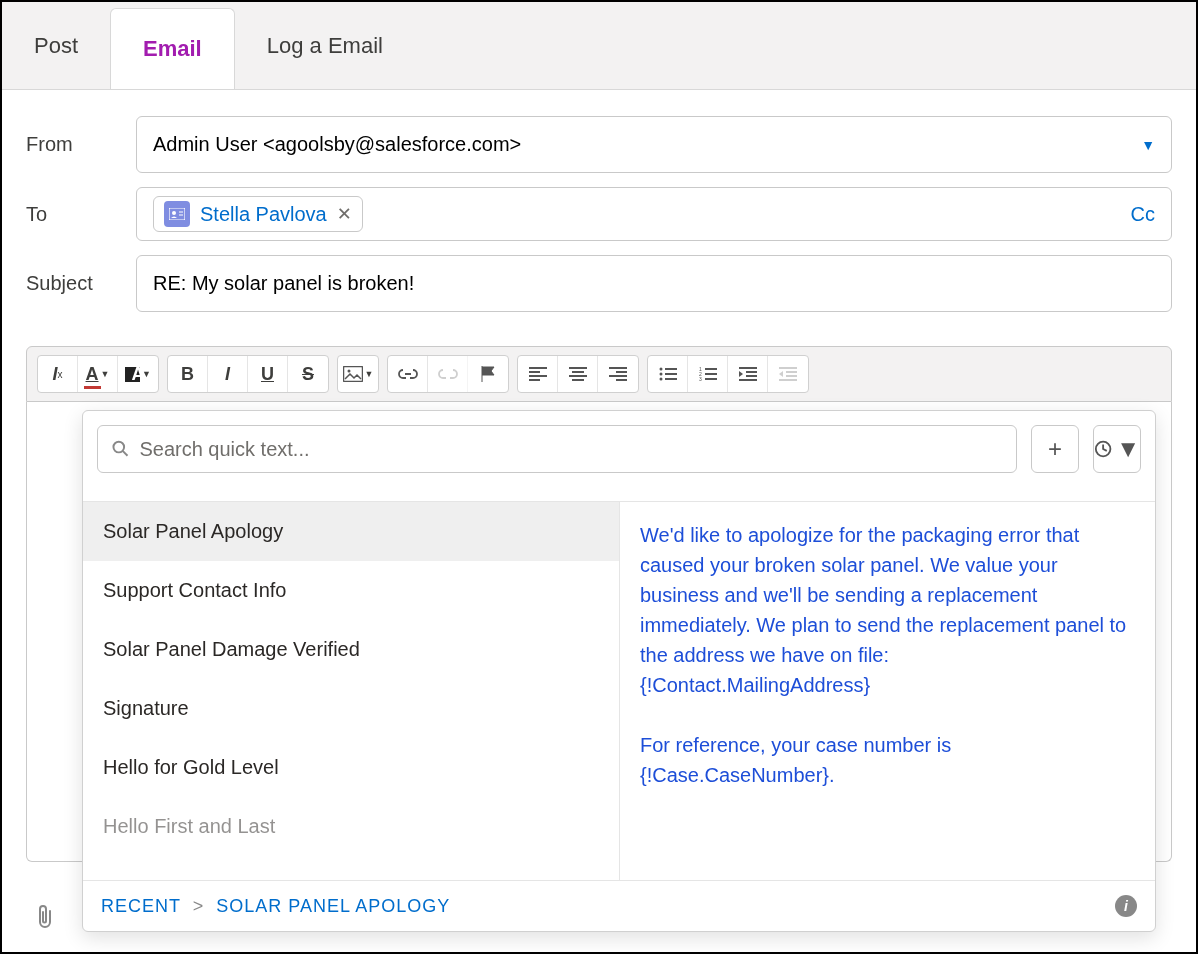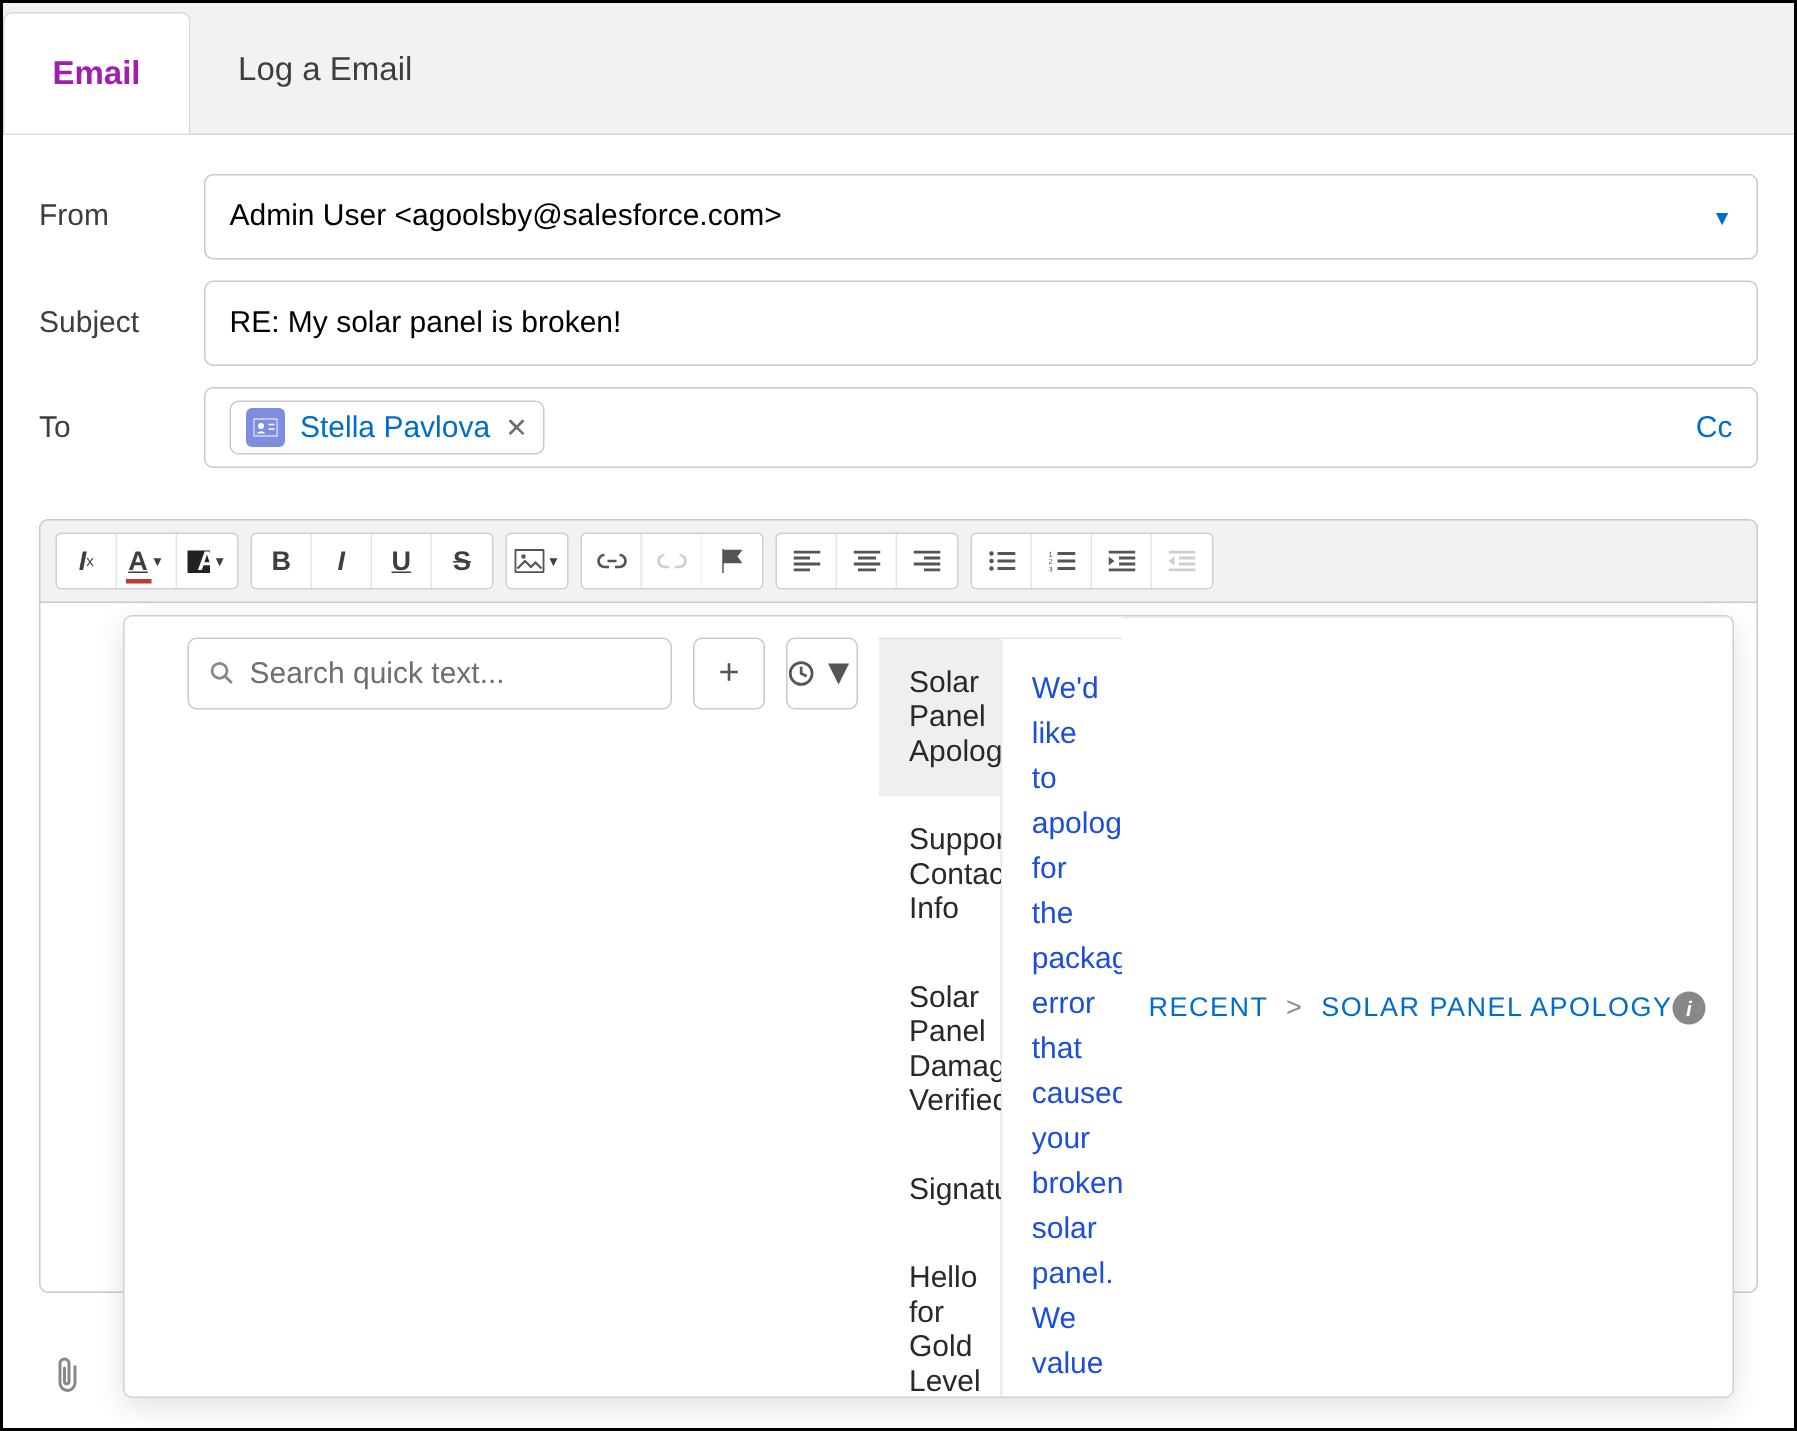--- a/index.html
+++ b/index.html
@@ -28,21 +28,21 @@
 .tb-group { display: flex; border: 1px solid #d0d0d0; border-radius: 4px; background: #fff; }
 .tb-btn { width: 40px; height: 36px; display: flex; align-items: center; justify-content: center; color: #3e3e3c; font-size: 18px; border-right: 1px solid #e5e5e5; cursor: pointer; position: relative; }
 .tb-btn:last-child { border-right: none; }
 .tb-btn .dd { font-size: 9px; margin-left: 2px; }
 .color-swatch { width: 15px; height: 15px; background: #222; display: inline-block; }
 .underline-a { text-decoration: underline; position: relative; }
 .txcolor .underline-a::after { content: ''; position: absolute; left: -2px; right: -2px; bottom: -4px; height: 3px; background: #c23934; }
 
 .body-area { margin: 0 24px; border: 1px solid #c9c9c9; border-top: none; border-radius: 0 0 6px 6px; height: 460px; background: #fff; position: relative; }
 
-.qt-panel { position: absolute; left: 80px; top: 408px; right: 40px; bottom: 20px; background: #fff; border: 1px solid #d0d0d0; border-radius: 6px; box-shadow: 0 6px 20px rgba(0,0,0,0.12); display: flex; flex-direction: row; padding-left: 28px; }
+.qt-panel { position: absolute; left: 80px; top: 408px; right: 40px; bottom: 20px; background: #fff; border: 1px solid #d0d0d0; border-radius: 6px; box-shadow: 0 6px 20px rgba(0,0,0,0.12); display: flex; flex-direction: column; }
 .qt-header { padding: 14px 14px; display: flex; gap: 14px; align-items: stretch; }
 .qt-search { flex: 1; border: 1px solid #c9c9c9; border-radius: 6px; display: flex; align-items: center; padding: 0 14px; gap: 10px; height: 48px; }
 .qt-search input { border: none; outline: none; font-size: 20px; width: 100%; color: #555; }
 .qt-search input::placeholder { color: #706e6b; }
 .qt-square { width: 48px; height: 48px; border: 1px solid #c9c9c9; border-radius: 6px; display: flex; align-items: center; justify-content: center; font-size: 24px; color: #555; cursor: pointer; gap: 4px; }
 
 .qt-body { flex: 1; display: flex; border-top: 1px solid #e5e5e5; overflow: hidden; margin-top: 14px; }
 .qt-list { width: 50%; overflow-y: auto; }
 .qt-item { padding: 18px 20px; font-size: 20px; color: #2b2826; cursor: pointer; }
 .qt-item.selected { background: #efefef; }
@@ -55,36 +55,31 @@
 
 .clip-icon { position: absolute; left: 32px; bottom: 22px; color: #777; font-size: 28px; z-index: -1; }
 
 svg { display: block; }
 </style>
 </head>
 <body>
 
 <div class="app">
   <div class="tabs">
+    <div class="tab">Post</div>
     <div class="tab active">Email</div>
     <div class="tab">Log a Email</div>
   </div>
 
   <div class="form-area">
     <div class="form-row">
       <div class="form-label">From</div>
       <div class="form-input from-select">
         <span>Admin User &lt;agoolsby@salesforce.com&gt;</span>
         <span class="caret">▼</span>
-      </div>
-    </div>
-    <div class="form-row">
-      <div class="form-label">Subject</div>
-      <div class="form-input subject-input">
-        <input type="text" value="RE: My solar panel is broken!" style="">
       </div>
     </div>
     <div class="form-row">
       <div class="form-label">To</div>
       <div class="form-input to-field">
         <span class="pill">
           <span class="pill-icon">
             <svg width="16" height="12" viewBox="0 0 16 12">
                 <rect x="0" y="0" width="16" height="12" rx="1" fill="none" stroke="#fff" stroke-width="1.2"></rect>
                 <circle cx="5" cy="5" r="2" fill="#fff"></circle>
@@ -92,20 +87,26 @@
                 <line x1="10" y1="4" x2="14" y2="4" stroke="#fff"></line>
                 <line x1="10" y1="7" x2="14" y2="7" stroke="#fff"></line>
               </svg>
           </span>
           <span class="pill-text">Stella Pavlova</span>
           <span class="pill-x">✕</span>
         </span>
         <span class="cc-link">Cc</span>
       </div>
     </div>
+    <div class="form-row">
+      <div class="form-label">Subject</div>
+      <div class="form-input subject-input">
+        <input type="text" value="RE: My solar panel is broken!" style="">
+      </div>
+    </div>
   </div>
 
   <div class="toolbar">
     <div class="tb-group">
       <div class="tb-btn">
           <span style="font-style:italic;font-weight:bold">I</span>
           <sub style="font-size:10px">x</sub>
         </div>
       <div class="tb-btn txcolor">
           <span class="underline-a" style="font-weight:bold">A</span>

